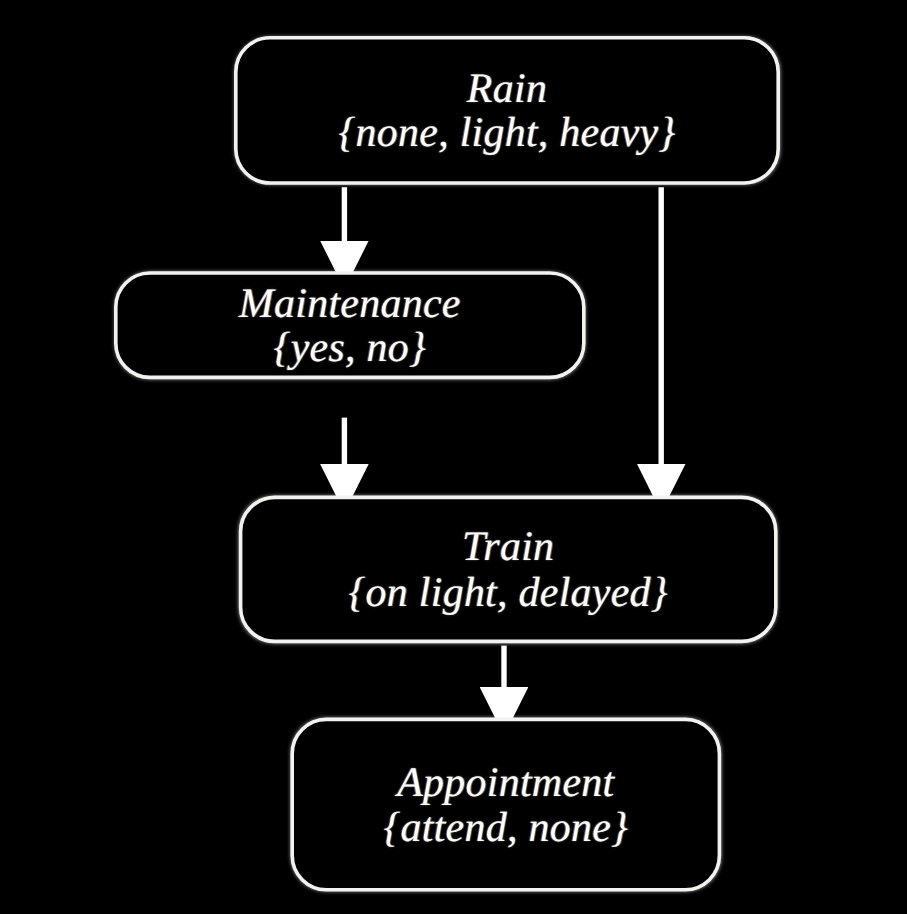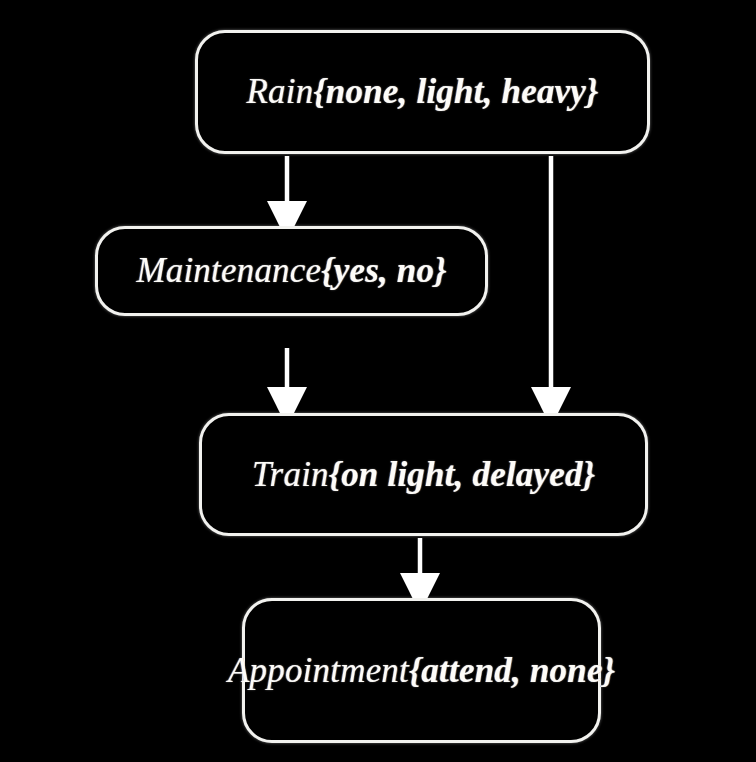--- a/index.html
+++ b/index.html
@@ -28,41 +28,41 @@
     height: 762px;
     pointer-events: none;
   }
   .node {
     position: absolute;
     box-sizing: border-box;
     background: #000000;
     border: 3px solid #f2f2ef;
     border-radius: 30px;
     display: flex;
-    flex-direction: row;
+    flex-direction: column;
     align-items: center;
     justify-content: center;
     text-align: center;
     color: #fdfcf8;
     box-shadow: 0 0 3px rgba(255,255,255,0.45);
   }
   .node-title,
   .node-states {
     font-style: italic;
     font-weight: normal;
     line-height: 1.06;
     letter-spacing: 0.2px;
     white-space: nowrap;
     text-shadow:
       -0.7px 0 rgba(120,150,210,0.55),
        0.7px 0 rgba(225,170,110,0.5),
        0 0 2px rgba(255,255,255,0.35);
   }
   .node-title { font-size: 35px; }
-  .node-states { font-size: 35px; margin-top: 0; font-weight: bold; }
+  .node-states { font-size: 35px; margin-top: 0; }
 
   
   #node-rain        { left: 195px; top: 30px;  width: 455px; height: 124px; }
   #node-maintenance { left: 95px;  top: 226px; width: 393px; height: 90px; }
   #node-train       { left: 199px; top: 413px; width: 449px; height: 123px; }
   #node-appointment { left: 242px; top: 598px; width: 359px; height: 145px; }
 </style>
 </head>
 <body>
 

